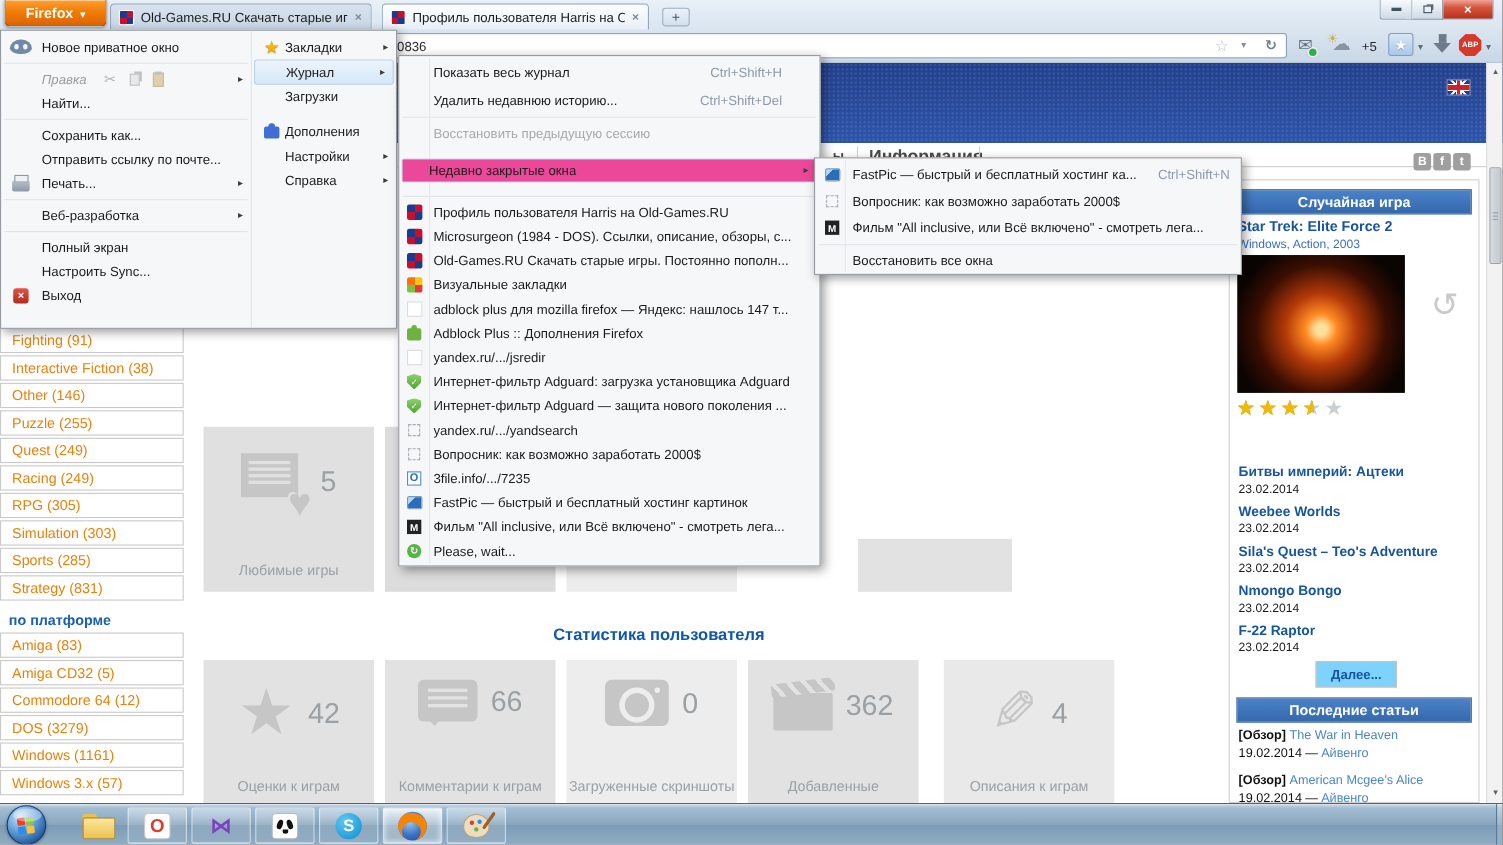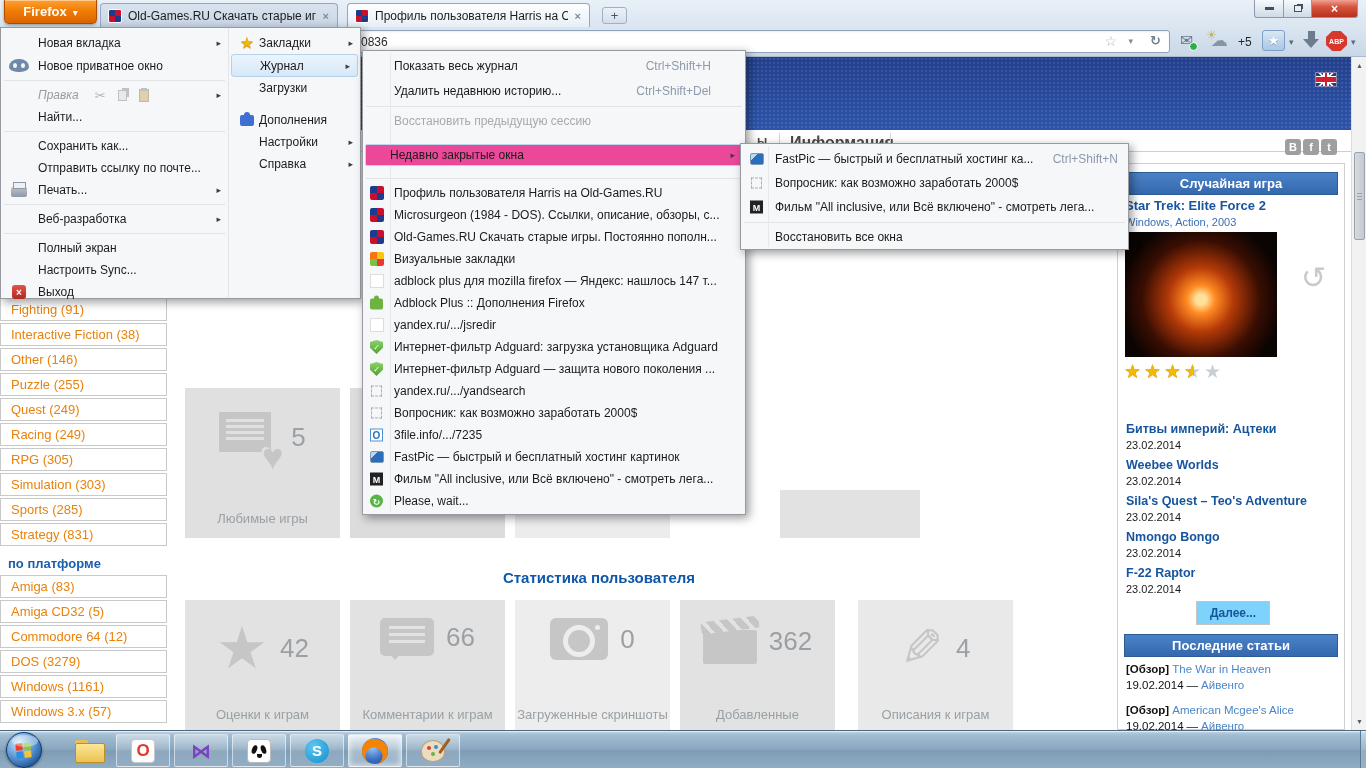--- a/index.html
+++ b/index.html
@@ -535,24 +535,20 @@
       <div class="wbtn res">
           <div class="resbox"></div>
         </div>
       <div class="wbtn cls"></div>
     </div>
   </div>
 
   <div class="menupanel appmenu">
     <div class="fxcol-l" id="fxleft">
         <div class="mrow tall">
-          <span class="mlabel">Новая вкладка</span>
-          <span class="marr"></span>
-        </div>
-        <div class="mrow tall">
           <span class="micon">
             <span class="mi-mask"></span>
           </span>
           <span class="mlabel">Новое приватное окно</span>
         </div>
         <div class="msep"></div>
         <div class="mrow disit">
           <span class="mlabel">Правка</span>
           <span class="editicons">
             <span class="mi-cut"></span>

